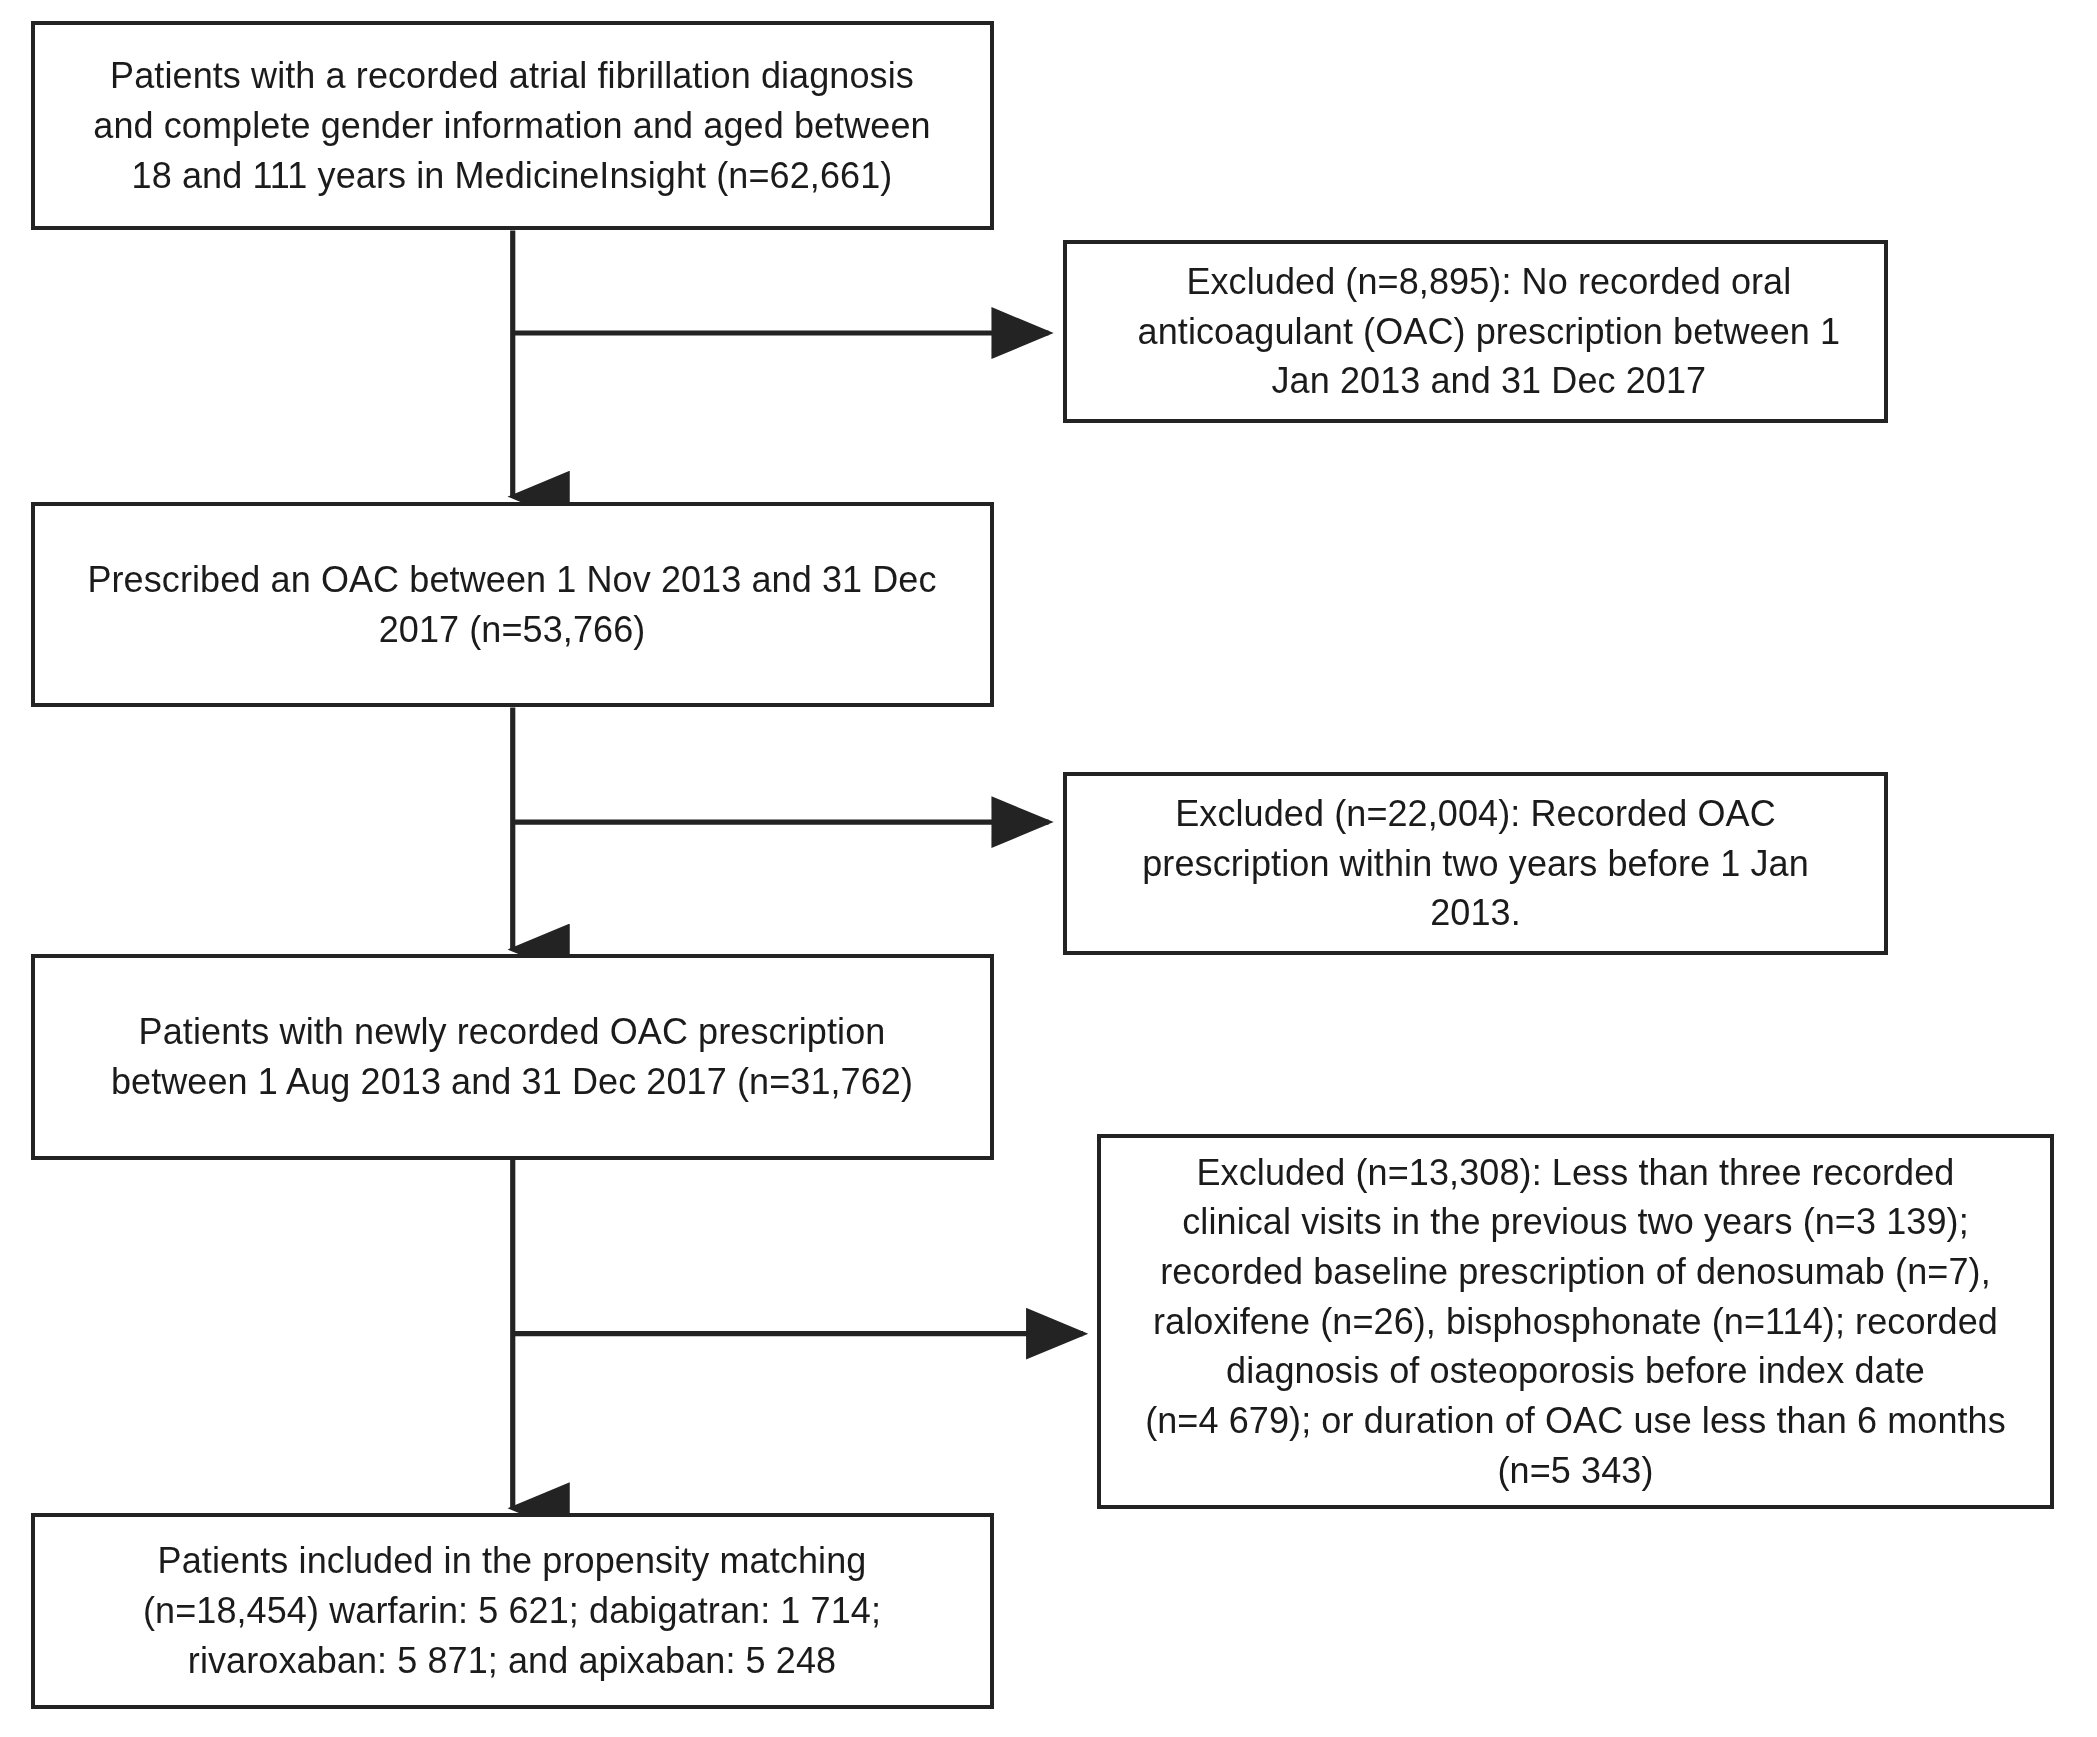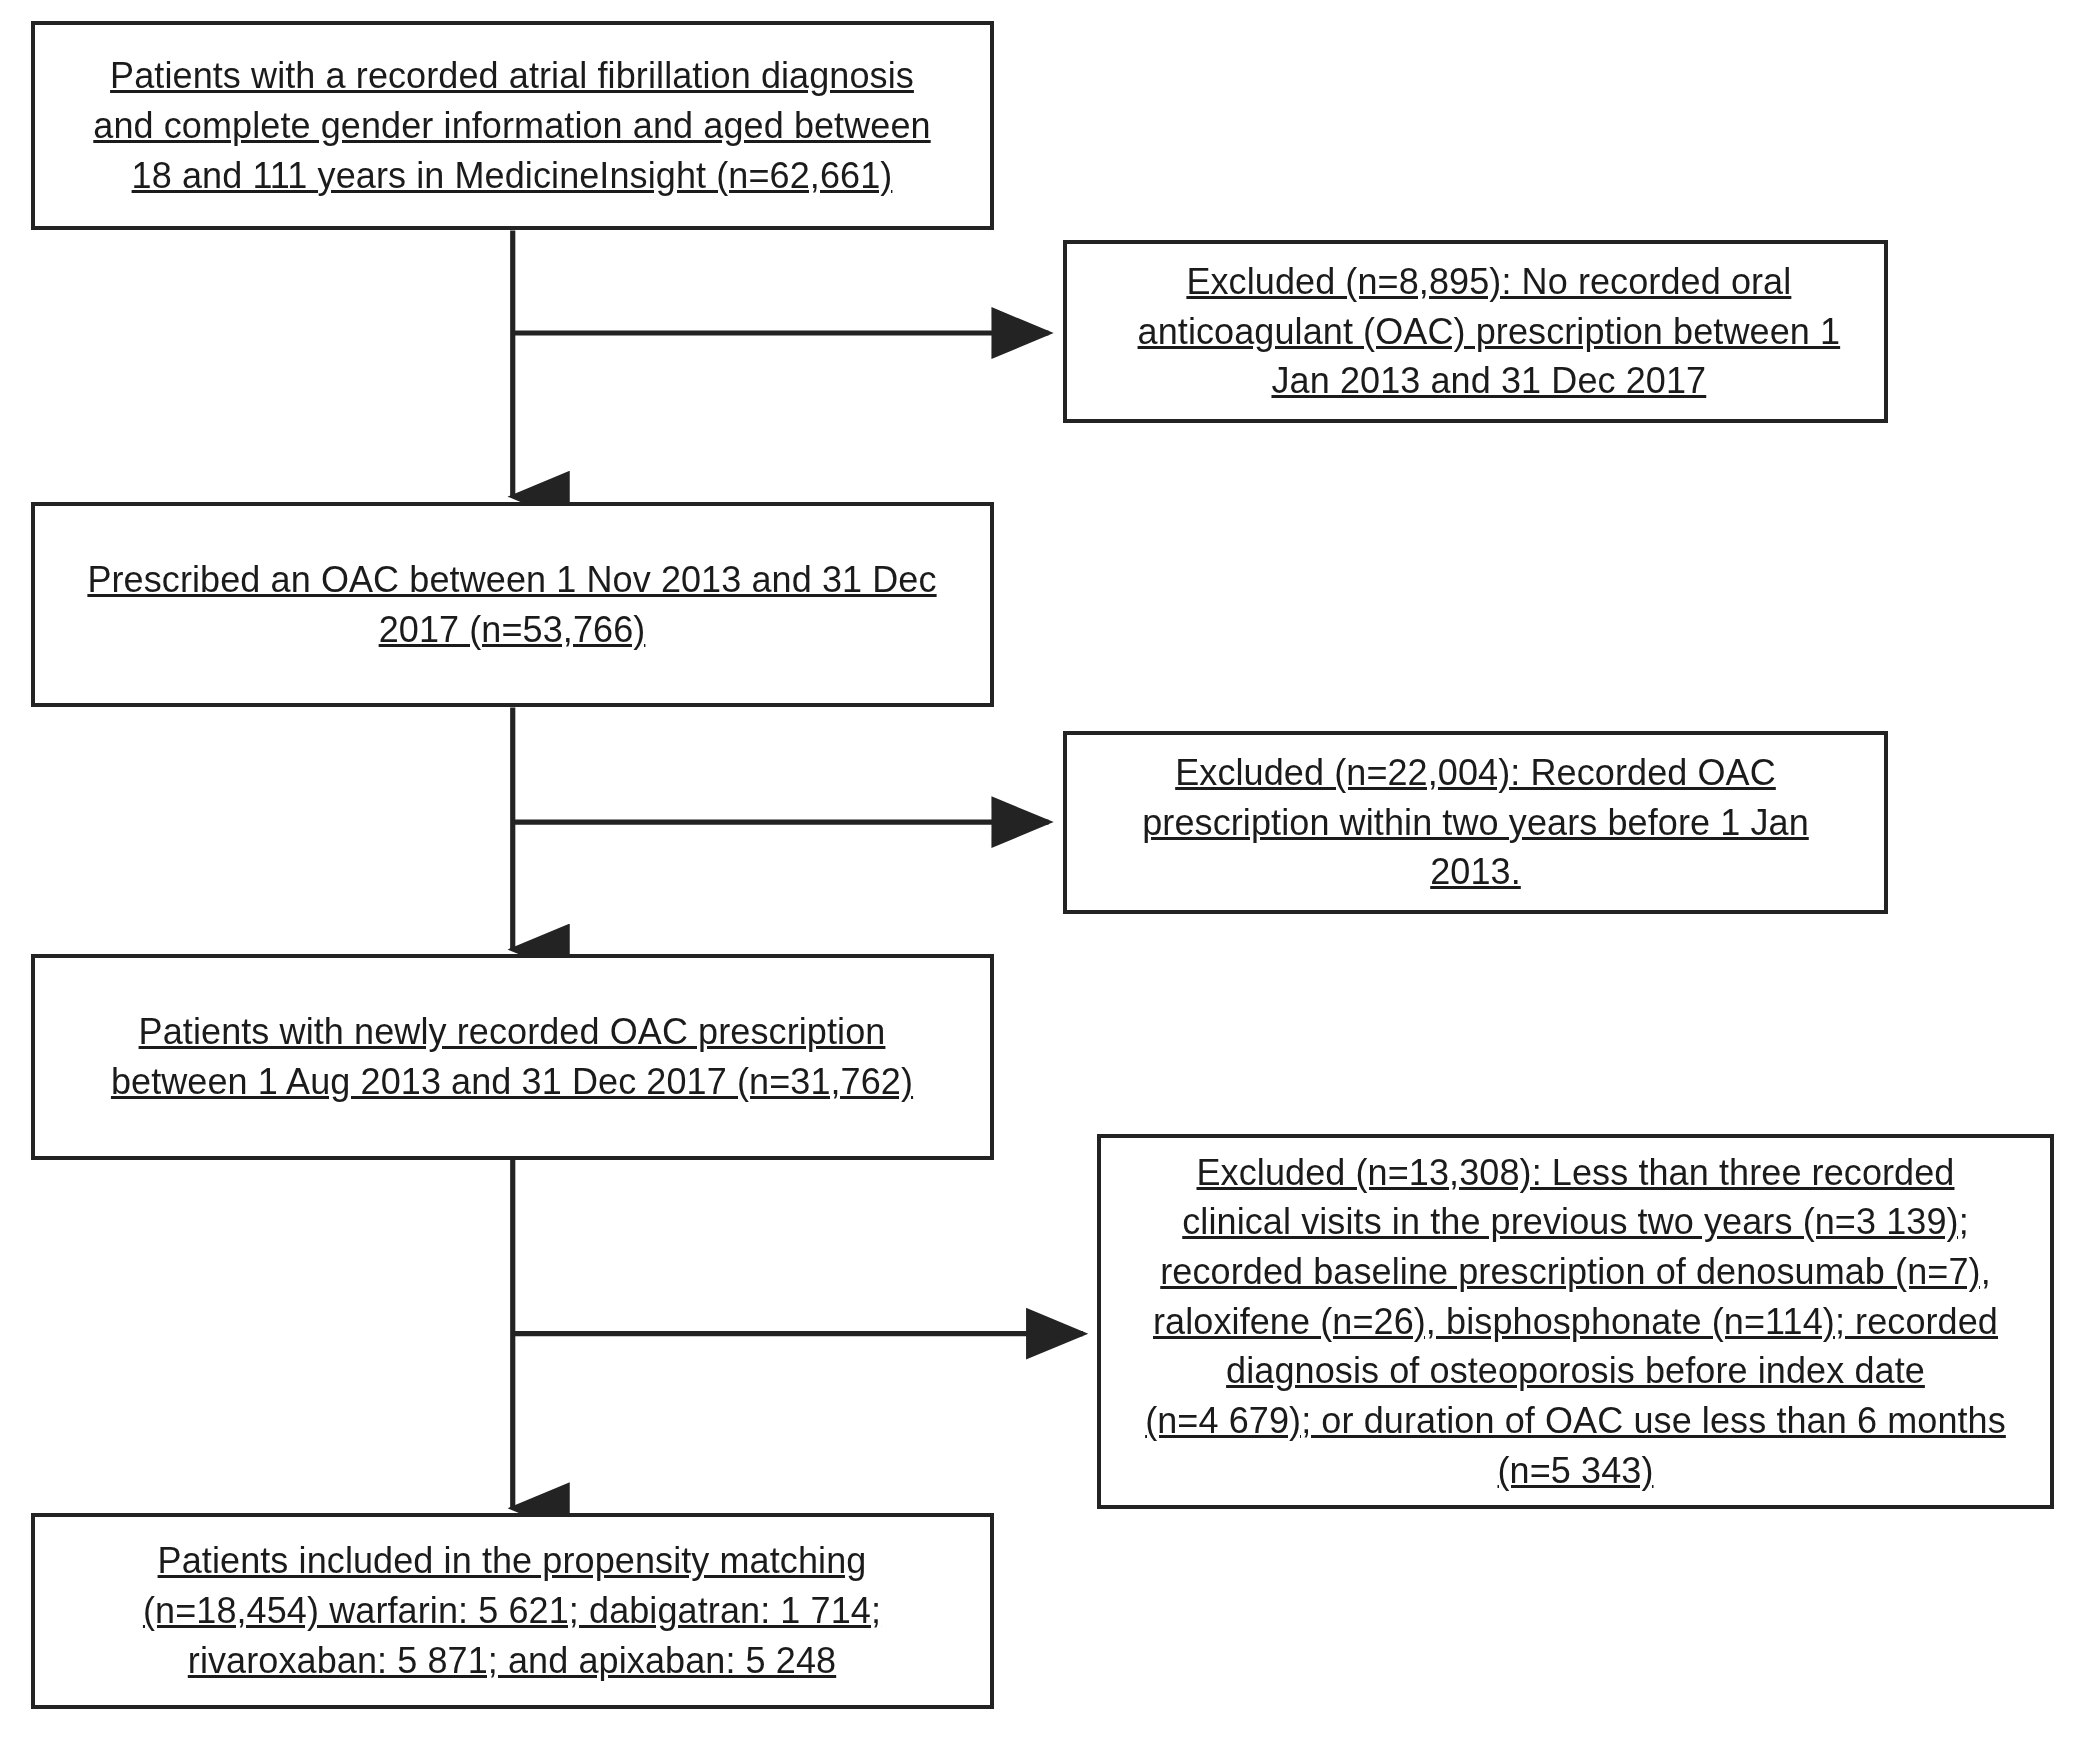--- a/index.html
+++ b/index.html
@@ -31,21 +31,20 @@
   }
   .flow-box .box-text {
     display: block;
     width: 100%;
     text-align: center;
     font-size: 36px;
     line-height: 1.38;
     color: #1b1b1b;
     white-space: pre-line;
     letter-spacing: 0.1px;
-    text-decoration: underline;
   }
   .connector-svg {
     position: absolute;
     left: 0;
     top: 0;
     width: 2097px;
     height: 1737px;
     pointer-events: none;
   }
 </style>
@@ -84,21 +83,21 @@
     <span class="box-text">Excluded (n=8,895): No recorded oral
 anticoagulant (OAC) prescription between 1
 Jan 2013 and 31 Dec 2017</span>
   </div>
 
   <div class="flow-box" style="left:30.5px; top:502px; width:963px; height:205px;">
     <span class="box-text">Prescribed an OAC between  1 Nov 2013 and 31 Dec
 2017 (n=53,766)</span>
   </div>
 
-  <div class="flow-box" style="left:1063px; top:731px; width:825px; height:183px;">
+  <div class="flow-box" style="left:1063px; top:772px; width:825px; height:183px;">
     <span class="box-text">Excluded (n=22,004): Recorded OAC
 prescription within two years before 1 Jan
 2013.</span>
   </div>
 
   <div class="flow-box" style="left:30.5px; top:954px; width:963px; height:206px;">
     <span class="box-text">Patients with  newly recorded OAC prescription
 between 1 Aug 2013 and 31 Dec 2017 (n=31,762)</span>
   </div>
 

